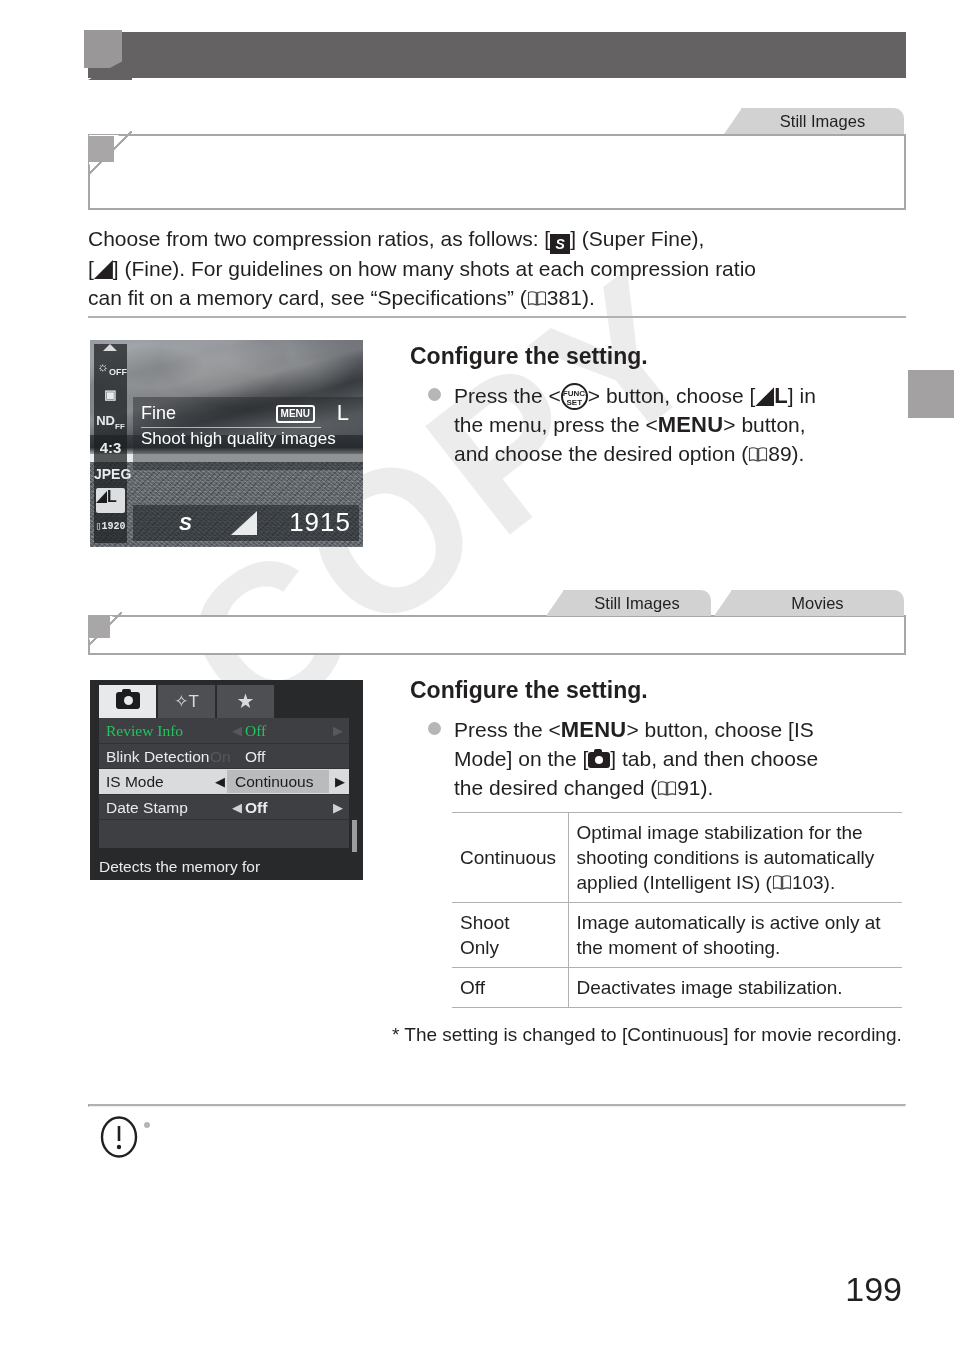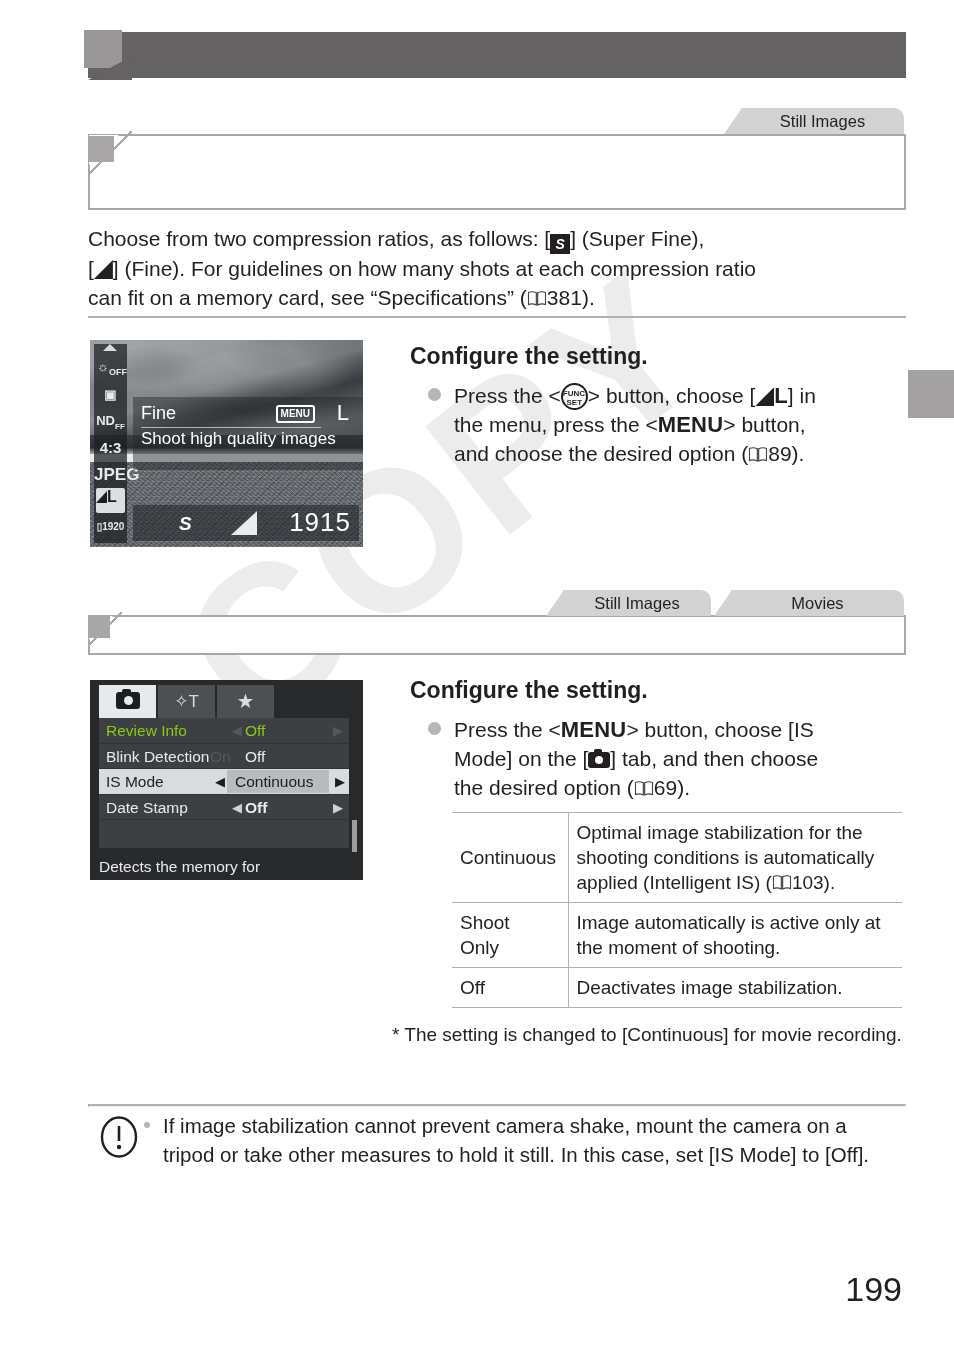--- a/index.html
+++ b/index.html
@@ -296,21 +296,21 @@
   #shot2 .tab.active{ background:#e7e9ea; color:#1b1d1f;}
   #shot2 .menu-list{
     position:absolute; left:9px; top:38px; right:14px; bottom:32px;
     background:#3d3f42;
   }
   #shot2 .row{
     position:relative; height:25.5px; border-bottom:1px solid #303234;
     color:#e9ebec; font-size:15.5px; line-height:25.5px;
   }
   #shot2 .row .lbl{ position:absolute; left:7px; top:0;}
-  #shot2 .row.dim .lbl,#shot2 .row.dim .val{ color:#84cc16;}
+  #shot2 .row.dim .lbl,#shot2 .row.dim .val{ color:#22c55e;font-family:Liberation Serif, serif;}
   #shot2 .row .val{ position:absolute; left:146px; top:0; color:#e9ebec;}
   #shot2 .row .val2{ position:absolute; left:111px; top:0; color:#56585b;}
   #shot2 .row .arrL{position:absolute; left:133px; top:0; color:#cfd1d3; font-size:13px;}
   #shot2 .row .arrR{position:absolute; right:6px; top:0; color:#cfd1d3; font-size:13px;}
   #shot2 .row.dim .arrL,#shot2 .row.dim .arrR{color:#56585b;}
   #shot2 .row.sel{ background:#d9dbdd; color:#1b1d1f;}
   #shot2 .row.sel .lbl{ color:#1b1d1f;}
   #shot2 .row.sel .valbox{
     position:absolute; left:128px; top:1px; right:20px; height:23px;
     background:#b9bbbd;
@@ -419,25 +419,25 @@
   <div class="horizon"></div>
   <div class="sea"></div>
   <div class="beach"></div>
 
   <div class="uparrow"></div>
   <div class="leftbar">
     <div class="lb-item" style="top:16px;text-align:right;">☼<sub style="font-size:9px">OFF</sub></div>
     <div class="lb-item" style="top:44px;">▣</div>
     <div class="lb-item" style="top:70px;">ND<sub style="font-size:8px">FF</sub></div>
     <div class="lb-item" style="top:97px; font-size:15px;">4:3</div>
-    <div class="lb-item" style="top:124px; font-size:17px;">JPEG</div>
+    <div class="lb-item" style="top:124px; font-size:14px;">JPEG</div>
     <div class="lb-sel" style="top:144px;">
       <span style="display:inline-block;width:11px;height:12px;background:#1b1d1f;clip-path:polygon(100% 0,100% 100%,0 100%);vertical-align:-1px;"></span><span style="font-size:16px;font-weight:bold;">L</span>
     </div>
-    <div class="lb-item" style="top:176px; font-size:10px;">▯1920</div>
+    <div class="lb-item" style="top:176px; font-size:10px;font-family:Liberation Mono, monospace;">▯1920</div>
   </div>
 
   <div class="info">
     <div class="l1">Fine</div>
     <div class="menu-badge">MENU</div>
     <div class="ltr">L</div>
     <div class="div"></div>
     <div class="l2">Shoot high quality images</div>
   </div>
 
@@ -516,25 +516,25 @@
   </div>
   <div class="scroll"></div>
   <div class="hint">Detects the memory for</div>
 </div>
 
 <div class="step-head" style="left:410px; top:677px;">Configure the setting.</div>
 <div class="bullet-dot" style="left:428px; top:722px;"></div>
 <div class="body-text" style="left:454px; top:715px; width:450px;">
   <span>Press the &lt;</span><span class="menu-word">MENU</span><span>&gt; button, choose [IS</span><br>
   <span>Mode] on the [</span><span class="gl icon-cam"></span><span>] tab, and then choose</span><br>
-  <span>the desired option (</span><span class="gl icon-book"><svg width="20" height="17" viewBox="0 0 20 17">
+  <span>the desired changed (</span><span class="gl icon-book"><svg width="20" height="17" viewBox="0 0 20 17">
         <path d="M1.5 2.5 Q5 0.8 9.3 2.8 L9.3 15 Q5 13 1.5 14.6 Z" fill="none" stroke="#444" stroke-width="1.1"></path>
         <path d="M18.5 2.5 Q15 0.8 10.7 2.8 L10.7 15 Q15 13 18.5 14.6 Z" fill="none" stroke="#444" stroke-width="1.1"></path>
         <line x1="10" y1="2.4" x2="10" y2="15" stroke="#444" stroke-width="1.1"></line>
-      </svg></span><span>69</span><span>).</span>
+      </svg></span><span>91</span><span>).</span>
 </div>
 
 <table id="is-table">
   <tbody>
     <tr>
       <td class="c1">Continuous</td>
       <td><span>Optimal image stabilization for the shooting conditions is automatically applied (Intelligent IS) (</span><span class="gl icon-book"><svg width="20" height="17" viewBox="0 0 20 17">
               <path d="M1.5 2.5 Q5 0.8 9.3 2.8 L9.3 15 Q5 13 1.5 14.6 Z" fill="none" stroke="#444" stroke-width="1.1"></path>
               <path d="M18.5 2.5 Q15 0.8 10.7 2.8 L10.7 15 Q15 13 18.5 14.6 Z" fill="none" stroke="#444" stroke-width="1.1"></path>
               <line x1="10" y1="2.4" x2="10" y2="15" stroke="#444" stroke-width="1.1"></line>
@@ -561,17 +561,16 @@
 <div id="caution">
   <div class="mark">
     <svg width="38" height="42" viewBox="0 0 38 42">
       <ellipse cx="19" cy="21" rx="17" ry="19.5" fill="none" stroke="#221f1f" stroke-width="2.4"></ellipse>
       <line x1="19" y1="10" x2="19" y2="25" stroke="#221f1f" stroke-width="2.6"></line>
       <circle cx="19" cy="31" r="2.2" fill="#221f1f"></circle>
     </svg>
   </div>
   <div class="txt">
     <span class="dot"></span>
-    <span>If image stabilization cannot prevent camera shake, mount the camera on a tripod or take other measures to hold it still. In this case, set [IS Mode] to [Off].</span>
   </div>
 </div>
 
 <div id="page-num">199</div>
 
 </body></html>

